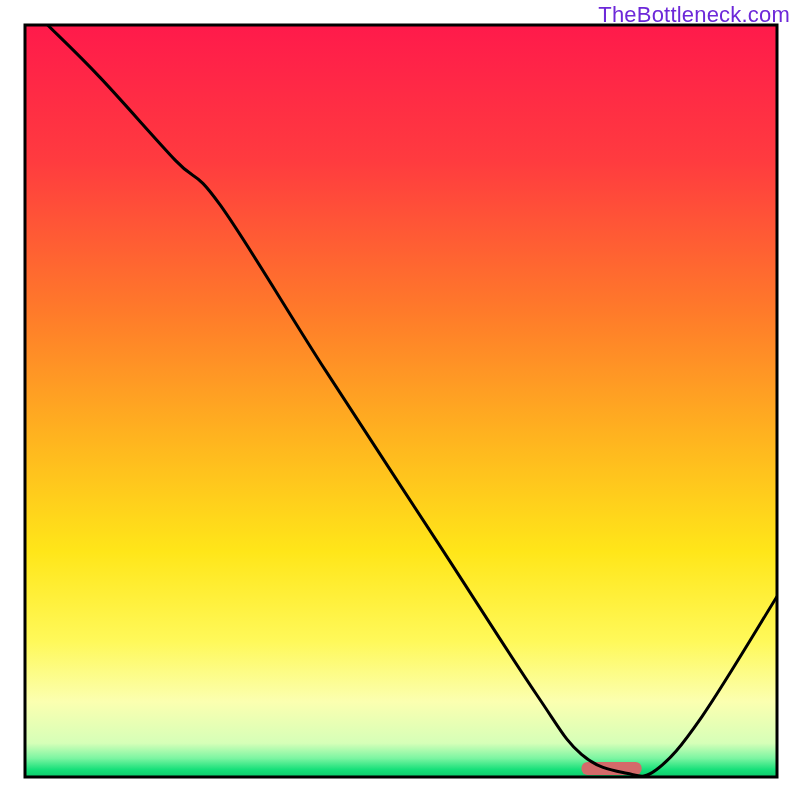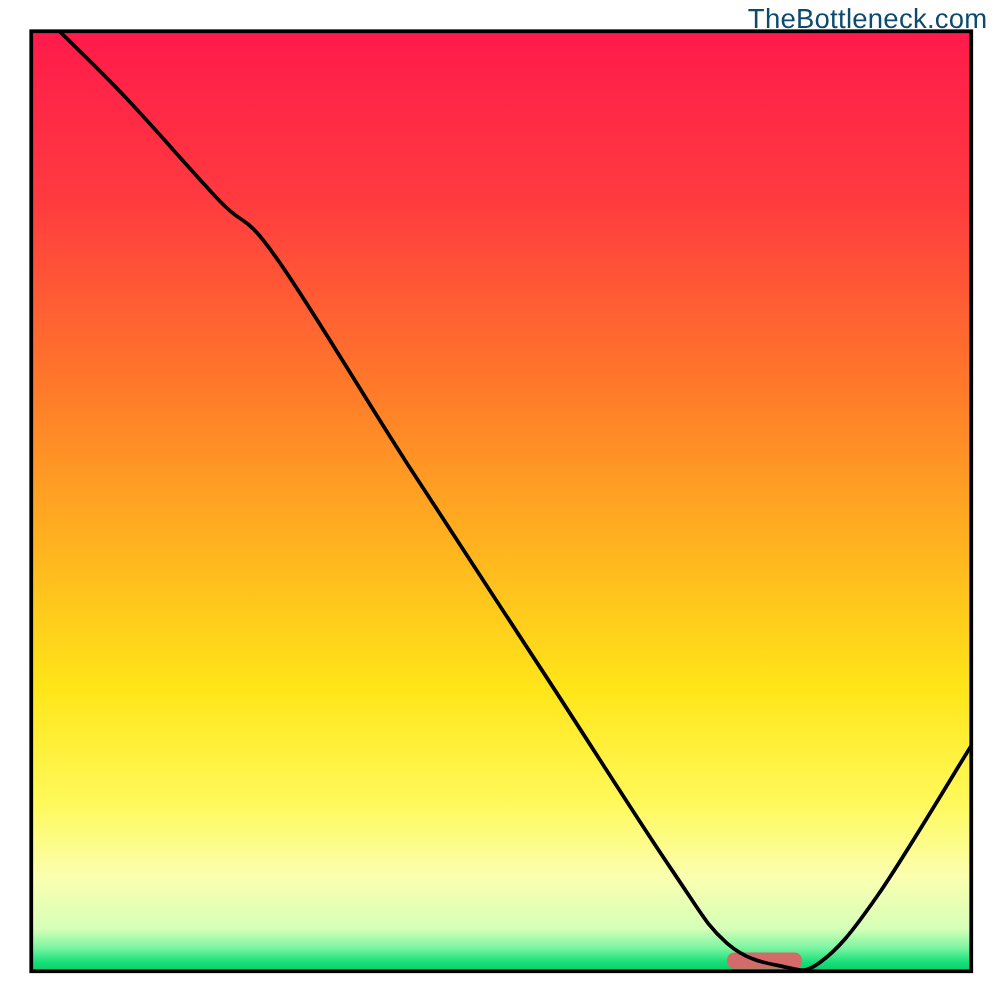--- a/index.html
+++ b/index.html
@@ -13,21 +13,21 @@
   }
   .wrap {
     position: relative;
     width: 800px;
     height: 800px;
   }
   .watermark {
     position: absolute;
     top: 2px;
     right: 10px;
-    color: #0c4a6e;
+    color: #6d28d9;
     font-size: 22px;
     font-weight: 500;
     letter-spacing: 0.2px;
     z-index: 10;
     text-align: center;
   }
   svg {
     display: block;
   }
 </style>

